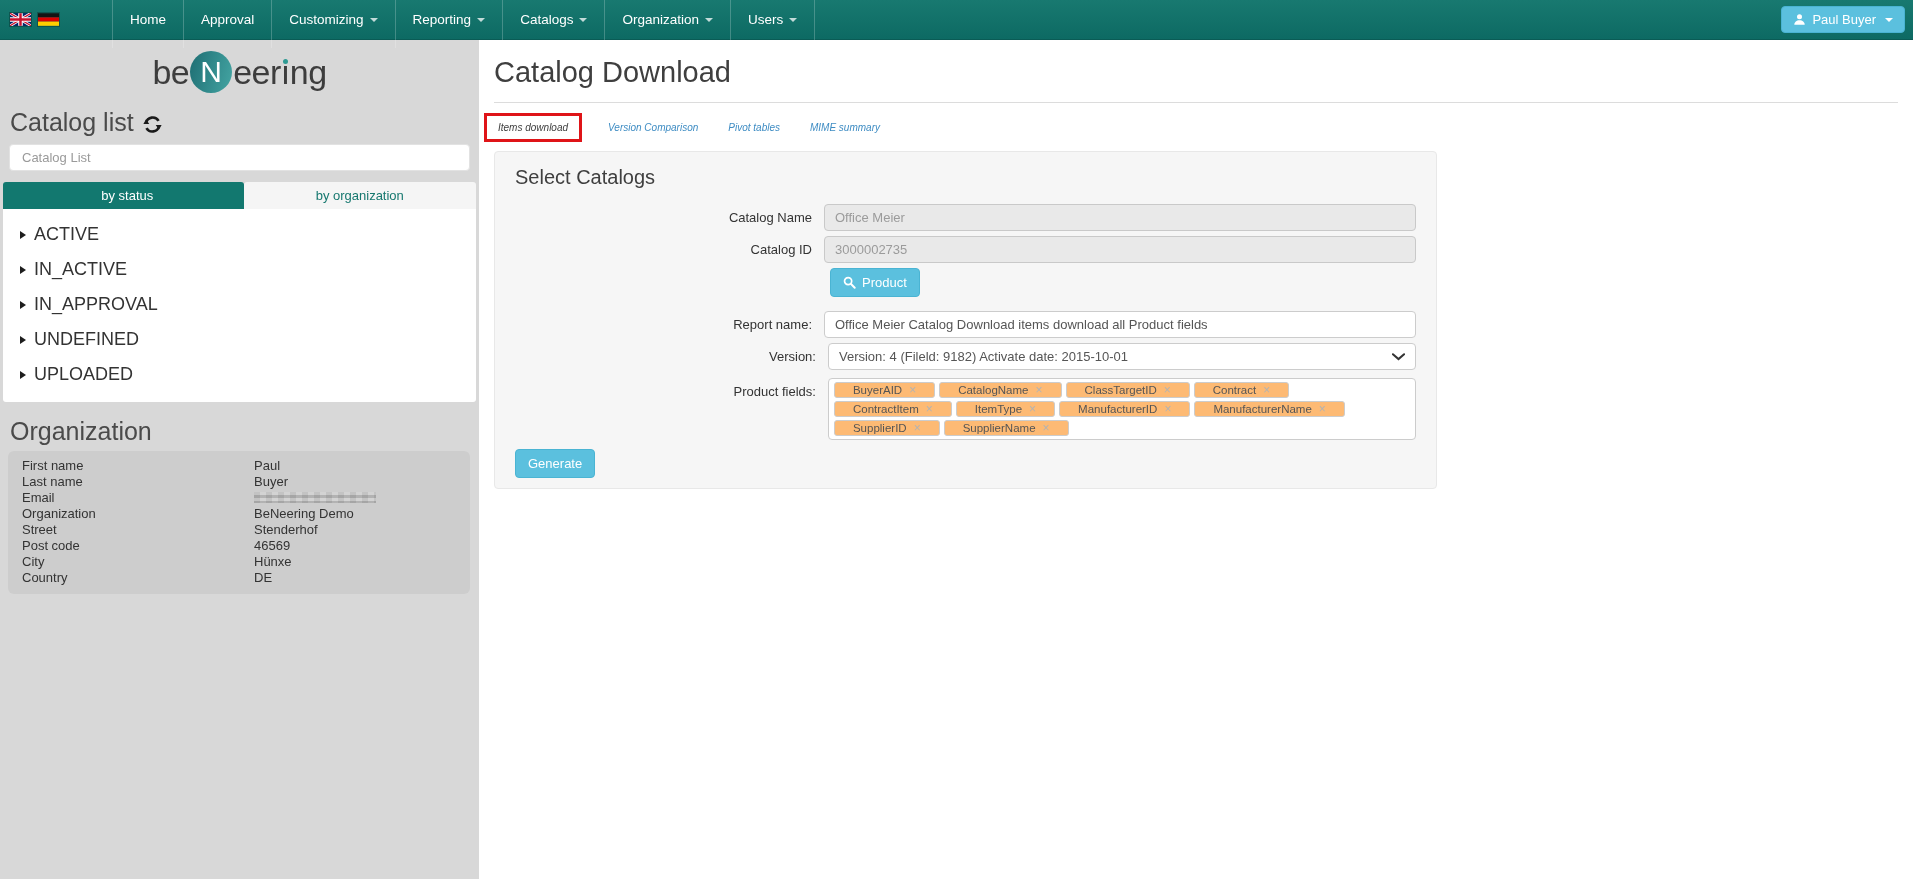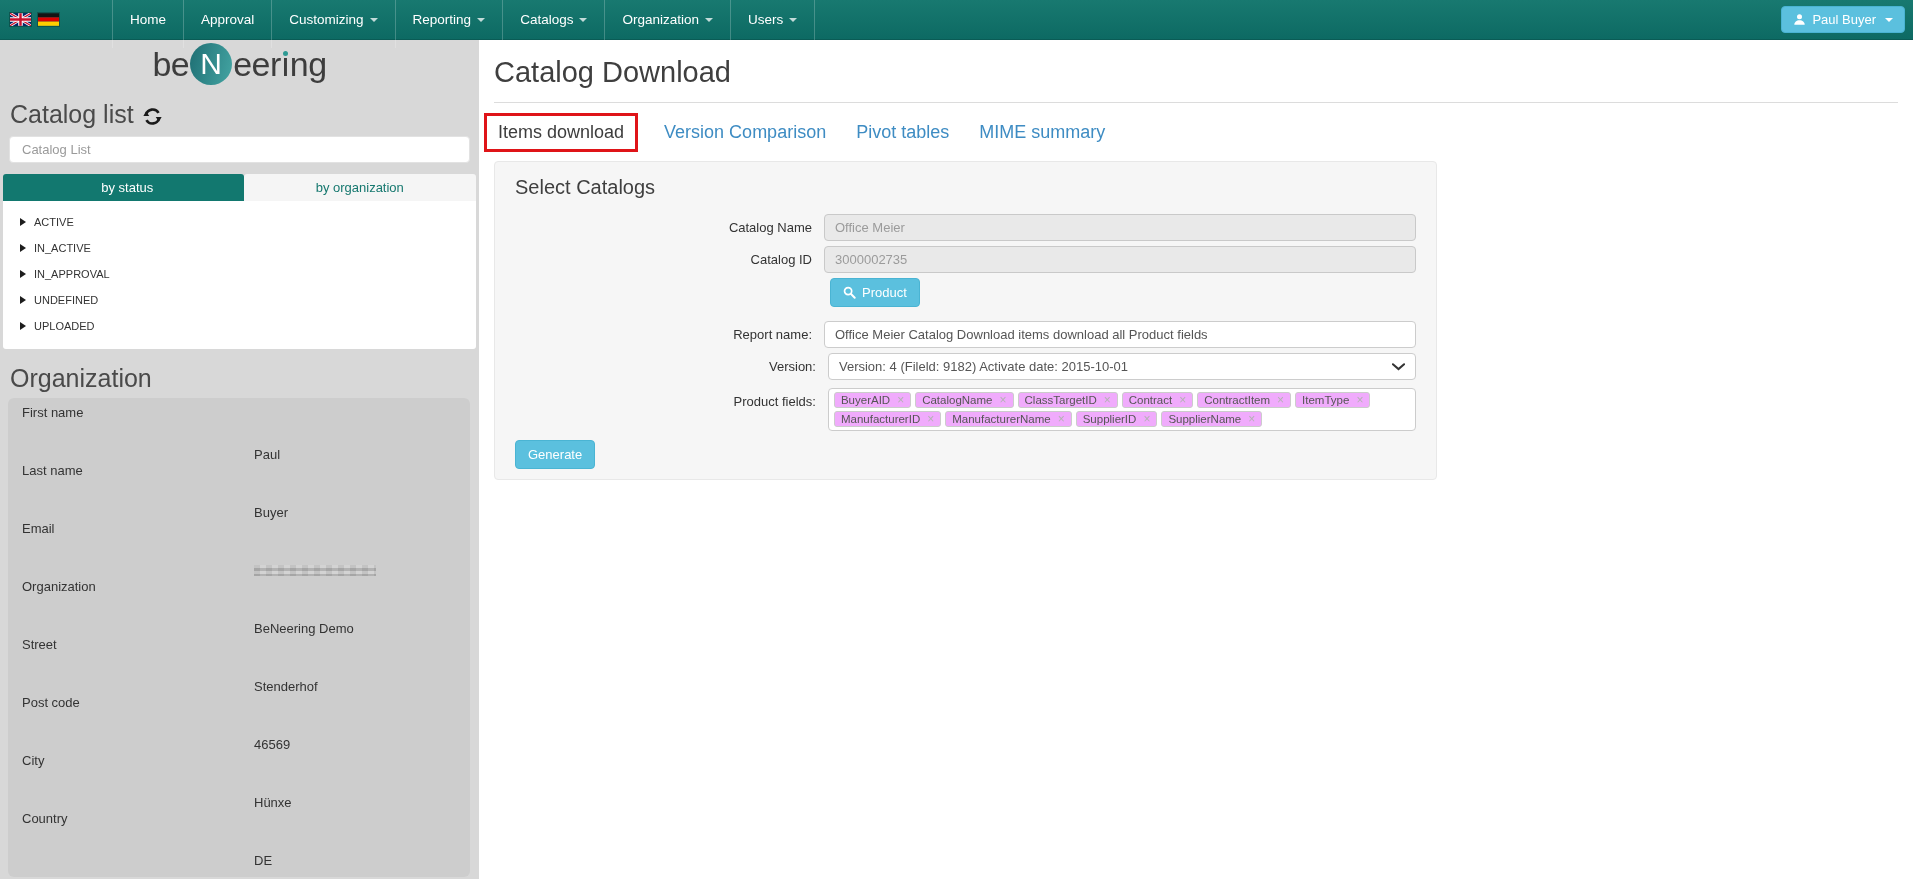--- a/index.html
+++ b/index.html
@@ -16,76 +16,76 @@
     border-left:1px solid rgba(255,255,255,.22); cursor:pointer; white-space:nowrap; }
   .nav-item:last-child { border-right:1px solid rgba(255,255,255,.22); }
   .caret { display:inline-block; width:0; height:0; margin-left:6px; vertical-align:2px;
     border-left:4px solid transparent; border-right:4px solid transparent; border-top:4px solid rgba(255,255,255,.75); }
   .user-btn { position:absolute; right:8px; top:6px; height:27px; padding:0 11px; display:flex; align-items:center; gap:6px;
     background:#5bc0de; border:1px solid #49b3d2; border-radius:4px; color:#fff; font-size:13px; cursor:pointer; }
   .user-btn .caret { border-top-color:#fff; margin-left:3px; }
 
   
   .sidebar { position:absolute; left:0; top:40px; width:479px; height:839px; background:#d8d8d8; }
-  .logo { display:flex; justify-content:center; align-items:center; height:48px; cursor:pointer;text-align:right; }
+  .logo { display:flex; justify-content:center; align-items:center; margin-top:8px; height:48px; cursor:pointer;text-align:right; }
   .logo-part { font-size:34px; color:#3d3d3d; letter-spacing:-.5px; }
   .logo-n { width:42px; height:42px; border-radius:50%; margin:0 1px;
     background:linear-gradient(105deg,#1e6e73,#44a5a3); color:#fff; font-size:30px;
     display:flex; align-items:center; justify-content:center; }
   .i-wrap { position:relative; }
   .i-dot { position:absolute; left:2px; top:6px; width:5px; height:5px; border-radius:50%; background:#2e9a93; }
   .side-title { margin:12px 10px 6px; font-size:25px; font-weight:300; color:#4a4a4a; display:flex; align-items:center; gap:9px; }
   .refresh-icon { width:19px; height:19px; margin-top:3px; cursor:pointer; }
   .side-search { display:block; width:461px; margin:7px 9px 0; height:27px; border:1px solid #e2e2e2; border-radius:4px;
     padding:0 12px; font-size:13px; color:#333; font-family:inherit; }
   .side-search::placeholder { color:#9a9a9a; }
   .side-tabs { display:flex; margin:11px 3px 0; }
   .side-tab { flex:1; height:27px; line-height:27px; text-align:center; font-size:13px; cursor:pointer; border-radius:3px 3px 0 0; }
   .side-tab.active { background:#12786f; color:#fff;padding-left:8px; }
   .side-tab.inactive { background:#f5f5f5; color:#16786f; }
   .tree { margin:0 3px; background:#fff; border-radius:0 0 3px 3px; padding:8px 0 10px; }
-  .tree-item { padding:7px 17px; font-size:11px; color:#333; cursor:pointer; display:flex; align-items:center; gap:8px; }
+  .tree-item { padding:7px 17px; font-size:18px; color:#333; cursor:pointer; display:flex; align-items:center; gap:8px; }
   .tri { display:inline-block; width:0; height:0; border-top:4.5px solid transparent; border-bottom:4.5px solid transparent; border-left:6px solid #1d1d1d; }
   .org-title { margin:15px 10px 5px; font-size:25px; font-weight:300; color:#4a4a4a; }
   .org-panel { margin:3px 8px; width:462px; background:#cdcdcd; border-radius:6px; padding:7px 12px 9px 14px; }
   .org-row { display:flex; font-size:13px; line-height:15.8px; color:#333; }
   .org-label { width:232px; }
-  .org-value { flex:1;margin-top:42px; }
+  .org-value { flex:1; }
   .redacted { display:inline-block; width:122px; height:11px; margin-top:2px; filter:blur(.7px);
     background-image:linear-gradient(0deg, rgba(150,150,150,.55) 50%, rgba(210,210,210,.4) 50%),
       repeating-linear-gradient(90deg,#b9b9b9 0 6px,#d4d4d4 6px 12px);
     background-size:12px 6px, auto; }
 
   
   .main { position:absolute; left:479px; top:40px; width:1434px; height:839px; background:#fff; }
   .page-title { margin:16px 0 0 15px; font-size:29px; font-weight:300; color:#3f3f3f; }
   .title-divider { margin:13px 15px 0; border-bottom:1px solid #dcdcdc; }
   .main-tabs { display:flex; align-items:center; margin:10px 0 0 15px; }
-  .main-tab { font-size:18px; padding:8px 11px; color:#3e8cc3; cursor:pointer; white-space:nowrap; }
+  .main-tab { font-size:10px; padding:8px 11px; color:#3e8cc3; cursor:pointer; white-space:nowrap;font-style:italic; }
   .main-tab.active { color:#3d3d3d; border:3px solid #df1418; padding:6px 11px; margin-left:-10px; margin-right:7px; }
   .main-tab + .main-tab { margin-left:8px; }
 
   .form-panel { margin:9px 0 0 15px; width:943px; background:#f6f6f6; border:1px solid #e8e8e8; border-radius:4px;
     padding:12px 20px 10px; }
   .section-title { font-size:20px; font-weight:300; color:#3f3f3f; margin:2px 0 15px; }
   .form-row { display:flex; margin-bottom:5px; }
   .form-label { width:315px; text-align:right; padding-right:12px; font-size:13px; color:#333; line-height:27px; }
   .form-control { width:592px; }
   .input { width:592px; height:27px; border:1px solid #ccc; border-radius:4px; padding:0 10px; font-size:13px;
     color:#555; font-family:inherit; background:#fff; }
   .input:disabled { background:#e9e9e9; border-color:#c9c9c9; color:#9b9b9b; }
   .btn { display:inline-flex; align-items:center; gap:6px; height:29px; padding:0 12px; background:#5bc0de;
     border:1px solid #4ab4d3; border-radius:4px; color:#fff; font-size:13px; cursor:pointer; font-family:inherit; }
   .search-row { margin:3px 0 14px 315px; }
   .select-wrap { position:relative; width:592px; }
   .select-wrap .input { width:100%; padding-right:30px; cursor:pointer; }
   .chev { position:absolute; right:11px; top:10px; width:13px; height:8px; pointer-events:none; }
   .tags-box { width:592px; min-height:41px; background:#fff; border:1px solid #ccc; border-radius:4px;
     padding:3px 5px; display:flex; flex-wrap:wrap; gap:3px 4px; align-content:flex-start; }
-  .tag { display:inline-flex; align-items:center; gap:7px; height:16px; padding:0 6px; background:#f0abfc;
+  .tag { display:inline-flex; align-items:center; gap:7px; height:16px; padding:0 18px; background:#fdba74;
     border:1px solid #ccc; border-radius:3px; font-size:11.5px; color:#555; }
   .tag-x { color:#b3b3b3; font-size:12px; line-height:1; cursor:pointer; }
   .tag-x::before { content:"\00d7"; }
   .generate-row { margin-top:9px; }
 </style>
 </head>
 <body>
 
 <div class="navbar">
   <div class="flags">

